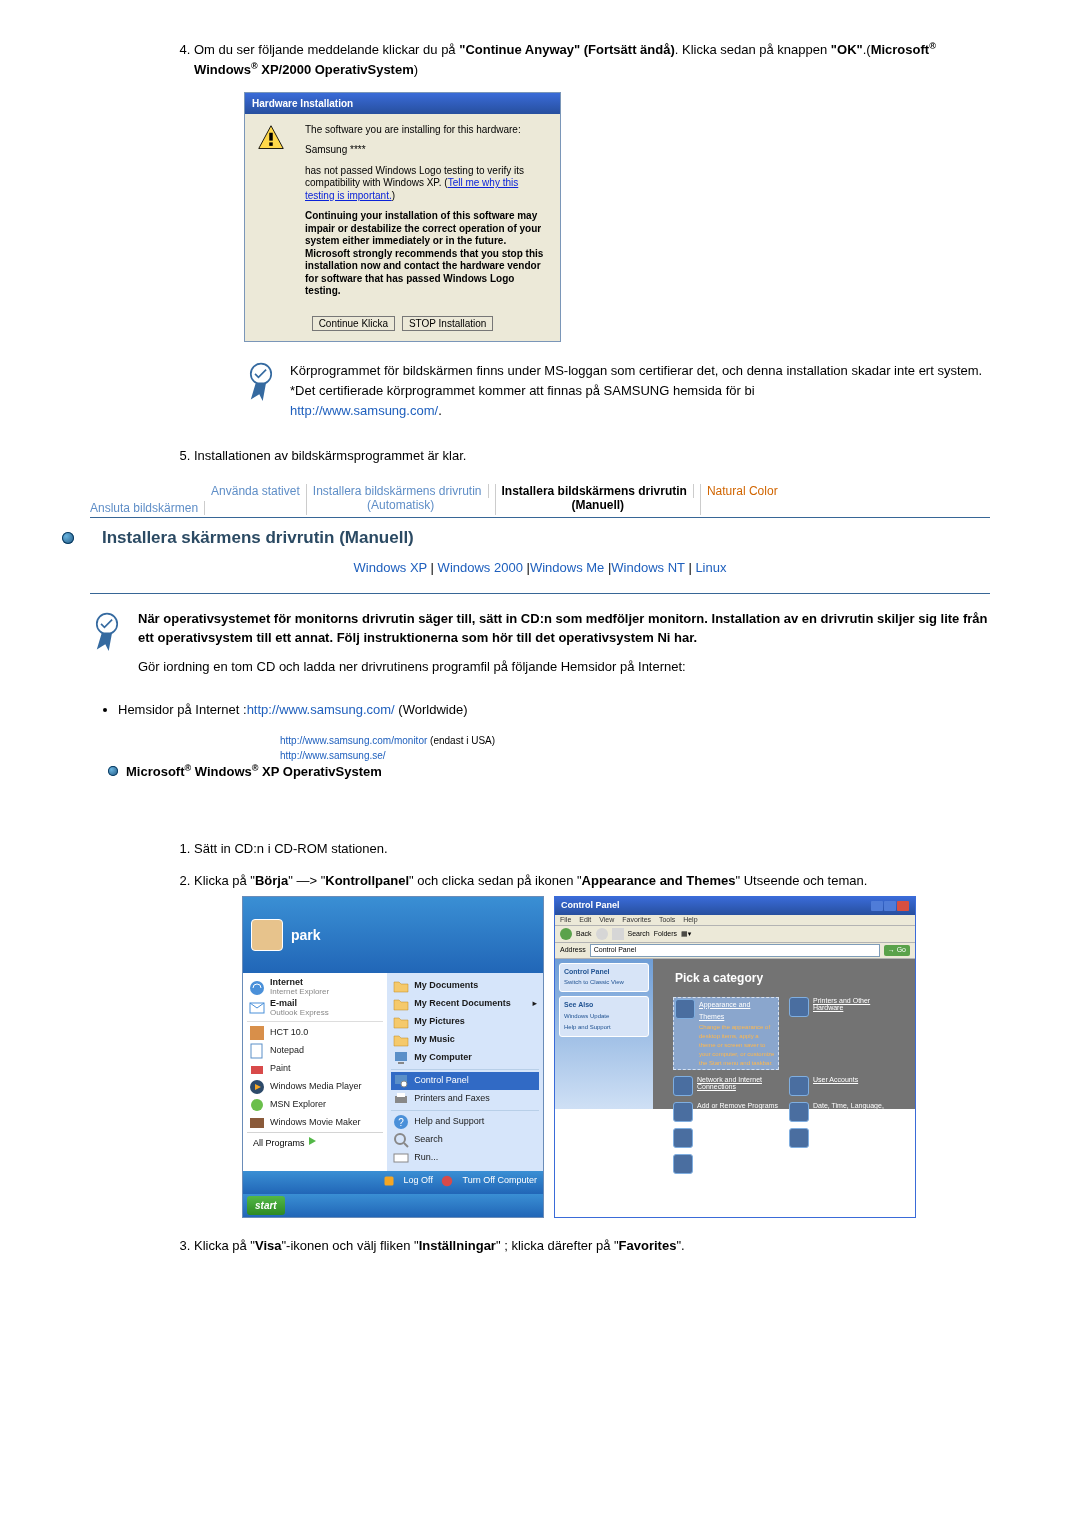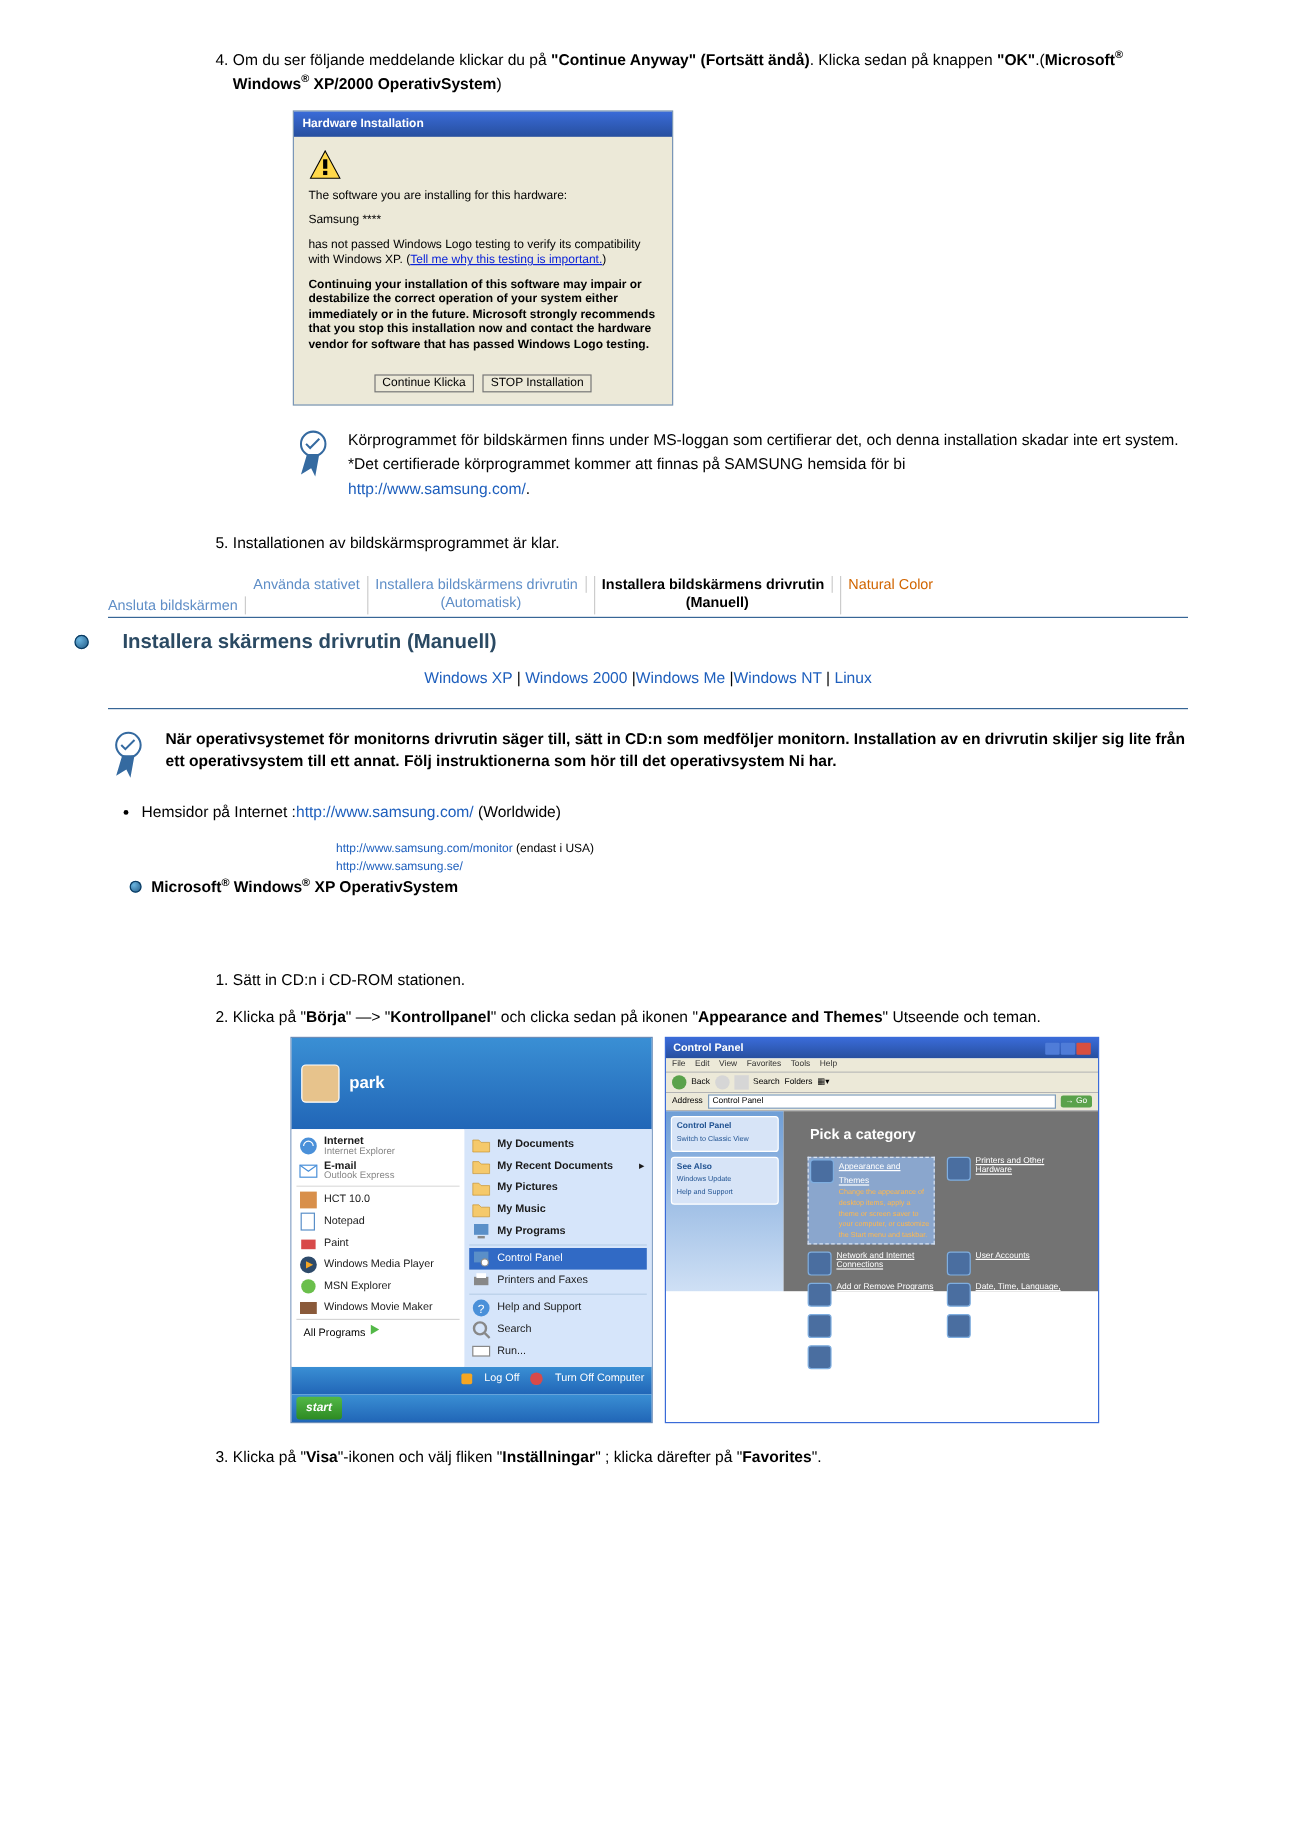--- a/index.html
+++ b/index.html
@@ -6,21 +6,21 @@
   .page{width:1080px;margin:0 auto;padding:40px 90px 60px 90px;box-sizing:border-box;}
   ol{padding-left:0;margin:0;}
   ol>li{margin-left:104px;list-style:decimal;margin-bottom:12px;line-height:1.5;}
   .bold{font-weight:bold;}
   a.link{color:#1e5fbd;text-decoration:none;}
   sup{font-size:0.7em;}
 
   
   .hw-box{width:315px;border:1px solid #7a96b8;margin:12px 0 20px 50px;background:#ece9d8;font-size:10px;font-family:Tahoma,Arial,sans-serif;}
   .hw-title{background:linear-gradient(#3a6bd8,#274f9e);color:#fff;font-weight:bold;padding:3px 7px;font-size:10px;}
-  .hw-body{display:flex;padding:10px 12px 6px 12px;gap:6px;flex-direction:column;}
+  .hw-body{display:flex;padding:10px 12px 6px 12px;gap:20px;}
   .hw-warn{width:28px;height:28px;flex:0 0 28px;}
   .hw-text{flex:1;color:#000;}
   .hw-text p{margin:0 0 8px 0;line-height:1.25;}
   .hw-text .em{font-weight:bold;}
   .hw-link{color:#0b23d8;text-decoration:underline;}
   .hw-buttons{text-align:center;padding:4px 0 10px 0;}
   .hw-buttons button{font-size:10px;padding:1px 6px;margin:0 2px;background:#ece9d8;border:1px solid #777;}
 
   
   .cert-row{display:flex;gap:12px;margin:10px 0 24px 50px;}
@@ -191,20 +191,21 @@
   <div class="intro-row">
     <div class="intro-icon">
       <svg viewBox="0 0 40 50">
         <circle cx="20" cy="14" r="12" fill="none" stroke="#356aa0" stroke-width="2"></circle>
         <path d="M13 14 l4 4 l9 -9" fill="none" stroke="#356aa0" stroke-width="2"></path>
         <path d="M14 24 l-6 20 l10 -6 l4 8 l4 -22" fill="#356aa0"></path>
       </svg>
     </div>
     <div class="intro-text">
       <p class="bold">När operativsystemet för monitorns drivrutin säger till, sätt in CD:n som medföljer monitorn. Installation av en drivrutin skiljer sig lite från ett operativsystem till ett annat. Följ instruktionerna som hör till det operativsystem Ni har.</p>
+      <p>Gör iordning en tom CD och ladda ner drivrutinens programfil på följande Hemsidor på Internet:</p>
     </div>
   </div>
 
   <ul class="dotlist">
     <li>
       <span>Hemsidor på Internet :</span><a class="link">http://www.samsung.com/</a><span> (Worldwide)</span>
     </li>
   </ul>
   <div class="url-stack">
     <a class="link">http://www.samsung.com/monitor</a><span> (endast i USA)</span><br>
@@ -312,21 +313,21 @@
                   <span class="ico"><svg viewBox="0 0 16 16">
                       <path class="folder" d="M1 4h5l2 2h7v8H1z"></path>
                     </svg></span>
                   <span class="lbl"><strong>My Music</strong></span>
                 </div>
               <div class="mi">
                   <span class="ico"><svg viewBox="0 0 16 16">
                       <rect x="2" y="2" width="12" height="9" fill="#5a8fc8"></rect>
                       <rect x="5" y="12" width="6" height="2" fill="#888"></rect>
                     </svg></span>
-                  <span class="lbl"><strong>My Programs</strong></span>
+                  <span class="lbl"><strong>My Computer</strong></span>
                 </div>
               <div style="border-top:1px solid #b8cfe8;margin:2px 0"></div>
               <div class="mi sel">
                   <span class="ico"><svg viewBox="0 0 16 16">
                       <rect x="2" y="2" width="12" height="9" fill="#5a8fc8"></rect>
                       <circle cx="11" cy="11" r="3" fill="#fff" stroke="#888"></circle>
                     </svg></span>
                   <span class="lbl">Control Panel</span>
                 </div>
               <div class="mi">

